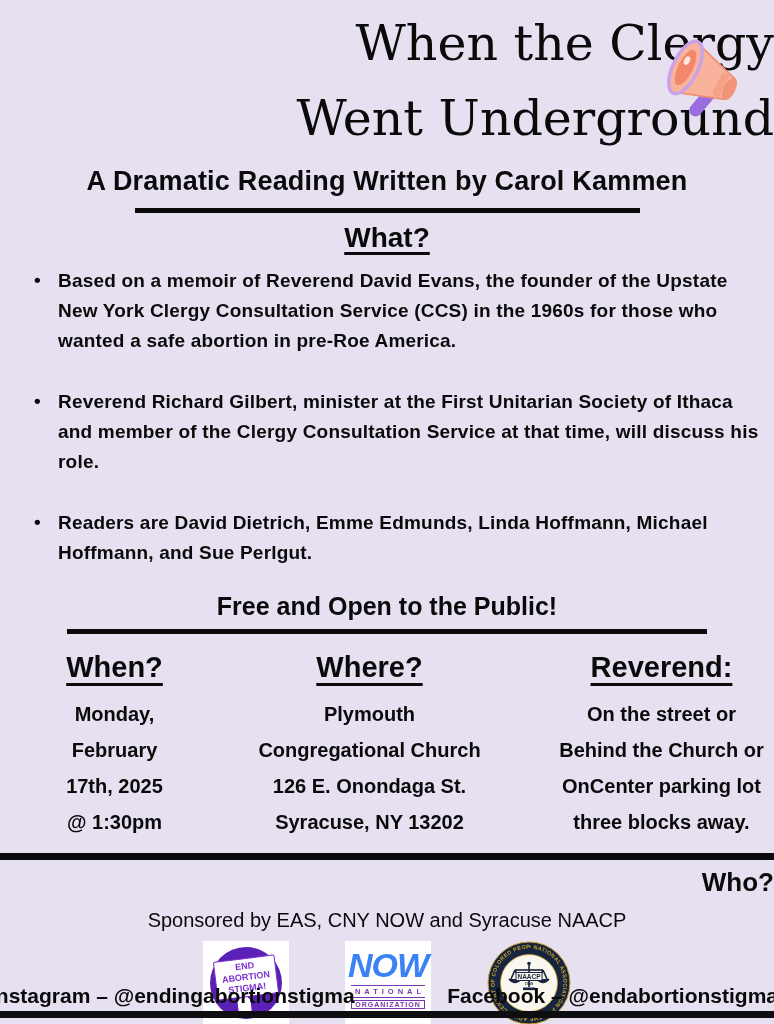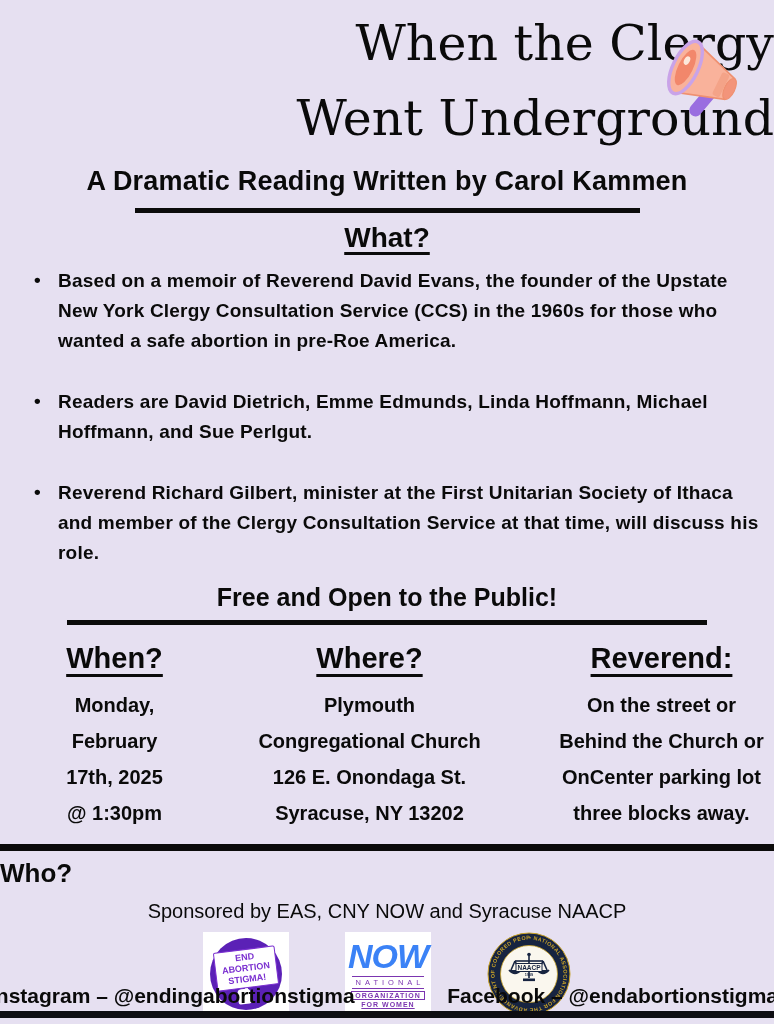--- a/index.html
+++ b/index.html
@@ -22,49 +22,49 @@
     text-decoration:underline;text-decoration-thickness:3px;text-underline-offset:5px;
   }
   
   .bullets{margin:12px auto 0;width:734px;padding:0 6px 0 30px;list-style:none;}
   .bullets li{
     position:relative;padding-left:26px;font-size:19px;font-weight:700;
     line-height:30px;letter-spacing:.2px;
   }
   .bullets li::before{content:"\2022";position:absolute;left:2px;top:-1px;font-size:19px;}
   .bullets li + li{margin-top:31px;}
-  .free-open{font-size:25px;font-weight:700;text-align:center;margin-top:15px;}
+  .free-open{font-size:25px;font-weight:700;text-align:center;margin-top:24px;}
   .rule-free{width:640px;height:5px;margin-top:8px;}
   
   .details{display:grid;grid-template-columns:190px 320px 264px;margin-top:17px;}
   .detail-col{text-align:center;padding-left:39px;}
   .detail-heading{
     font-size:29px;font-weight:700;
     text-decoration:underline;text-decoration-thickness:3px;text-underline-offset:6px;
   }
   .detail-lines{margin-top:12px;font-size:20px;font-weight:700;line-height:36px;}
   
   .rule-full{width:774px;height:7px;margin-top:13px;}
-  .who-heading{font-size:26px;font-weight:700;text-align:left;margin-top:7px;}
+  .who-heading{font-size:26px;font-weight:700;text-align:right;margin-top:7px;}
   .sponsored{font-size:20px;font-weight:400;text-align:center;margin-top:11px;}
   .logos{display:flex;justify-content:center;align-items:center;gap:56px;margin-top:8px;height:86px;}
   .logo-card{width:86px;height:84px;background:#ffffff;display:flex;flex-direction:column;
     align-items:center;justify-content:center;flex:0 0 auto;}
   
   .eas-circle{width:72px;height:72px;border-radius:50%;background:#5b21b6;position:relative;}
   .eas-sign{
     position:absolute;left:5px;top:11px;width:60px;background:#ffffff;border:1.5px solid #7a2fd0;
     border-radius:2px;transform:rotate(-7deg);text-align:center;padding:2px 0 3px;
     color:#7a2fd0;font-weight:700;font-size:9px;line-height:1.2;
   }
   .eas-stick{position:absolute;left:35px;top:44px;width:3px;height:15px;background:#fff;transform:rotate(-7deg);}
   .eas-fist{position:absolute;left:28px;top:51px;width:13px;height:15px;background:#fff;border-radius:4px 4px 2px 2px;transform:rotate(-7deg);}
   
   .now-word{color:#3b82f6;font-weight:700;font-style:italic;font-size:34px;line-height:.95;letter-spacing:-1px;}
-  .now-sub1{color:#7b35b0;font-size:7.5px;font-weight:400;letter-spacing:4px;padding:1px 0 1px 4px;
+  .now-sub1{color:#7b35b0;font-size:7.5px;font-weight:700;letter-spacing:4px;padding:1px 0 1px 4px;
     border-top:1.5px solid #7b35b0;border-bottom:1.5px solid #7b35b0;margin-top:3px;}
   .now-sub2{color:#7b35b0;font-size:7px;font-weight:700;border:1px solid #7b35b0;padding:0 3px;margin-top:2px;letter-spacing:1px;}
   .now-sub3{color:#7b35b0;font-size:7px;font-weight:700;text-decoration:underline;margin-top:1px;letter-spacing:1px;}
   
   .footer{position:absolute;top:984px;left:0;width:774px;display:flex;justify-content:space-between;
     font-size:21px;font-weight:700;white-space:nowrap;}
   .footer-ig{margin-left:-10px;}
   .footer-fb{margin-right:-4px;}
   .bottom-bar{position:absolute;top:1011px;left:0;width:774px;height:7px;background:#0d0d12;}
 </style>
@@ -88,22 +88,22 @@
   <div class="title">
     <div>When the Clergy</div>
     <div>Went Underground</div>
   </div>
   <div class="subtitle">A Dramatic Reading Written by Carol Kammen</div>
   <div class="rule rule-subtitle"></div>
 
   <div class="section-heading">What?</div>
   <ul class="bullets">
     <li>Based on a memoir of Reverend David Evans, the founder of the Upstate New York Clergy Consultation Service (CCS) in the 1960s for those who wanted a safe abortion in pre-Roe America.</li>
+    <li>Reverend Richard Gilbert, minister at the First Unitarian Society of Ithaca and member of the Clergy Consultation Service at that time, will discuss his role.</li>
     <li>Readers are David Dietrich, Emme Edmunds, Linda Hoffmann, Michael Hoffmann, and Sue Perlgut.</li>
-    <li>Reverend Richard Gilbert, minister at the First Unitarian Society of Ithaca and member of the Clergy Consultation Service at that time, will discuss his role.</li>
   </ul>
   <div class="free-open">Free and Open to the Public!</div>
   <div class="rule rule-free"></div>
 
   <div class="details">
     <div class="detail-col">
       <div class="detail-heading">When?</div>
       <div class="detail-lines">
         <div>Monday,</div>
         <div>February</div>

